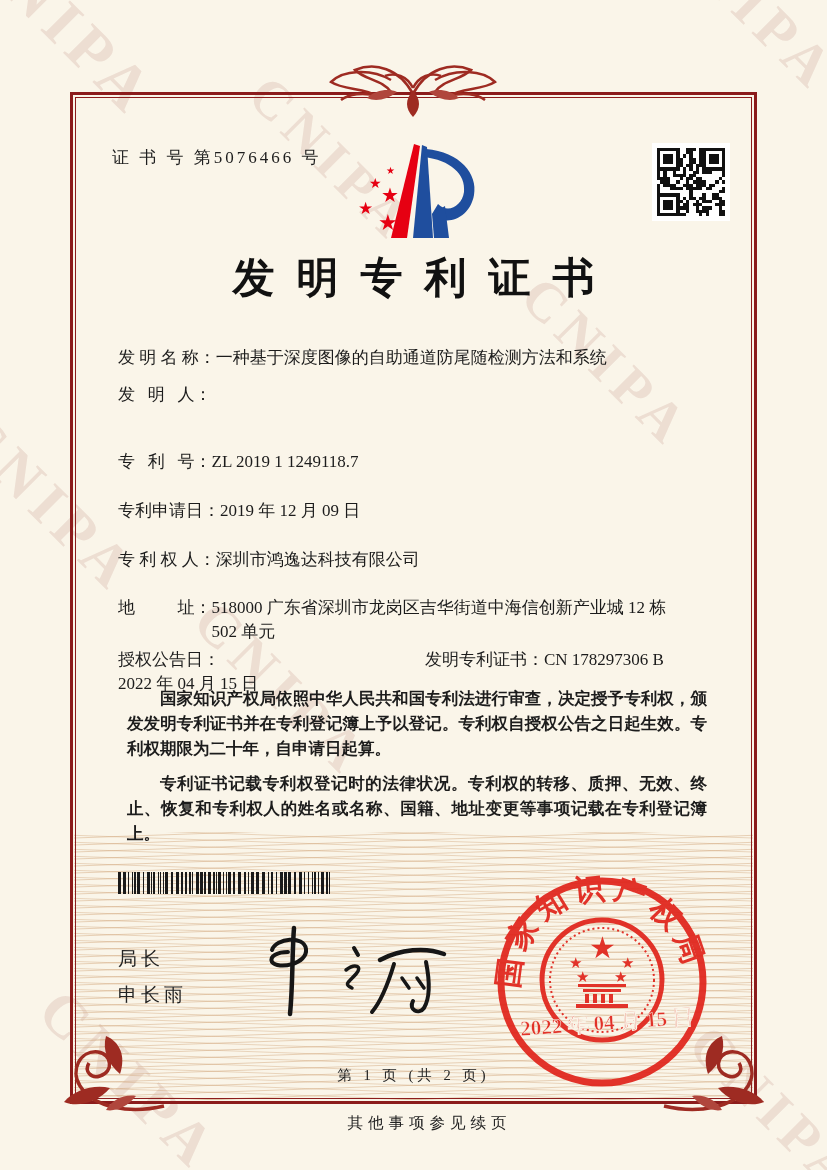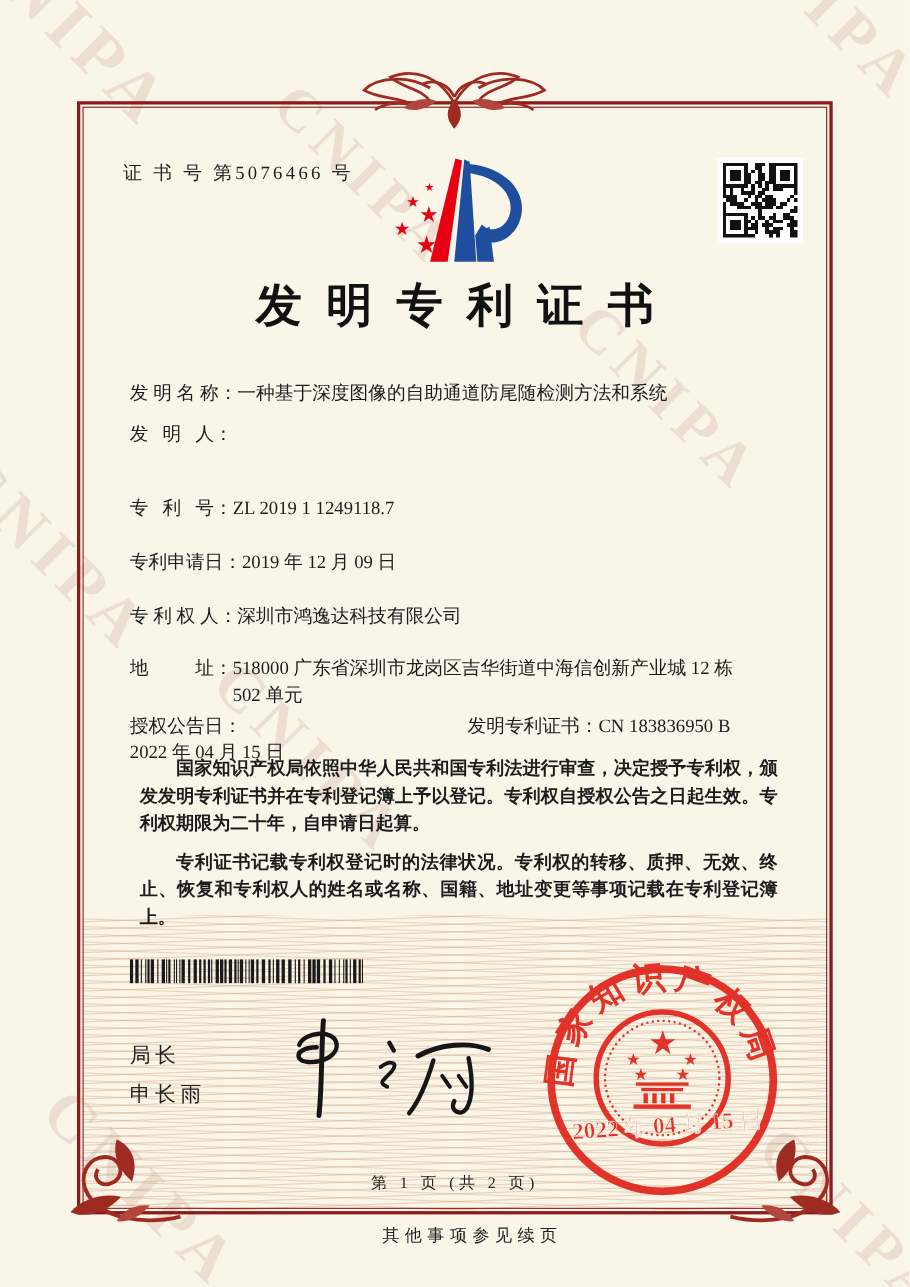--- a/index.html
+++ b/index.html
@@ -390,21 +390,21 @@
   </div>
   <div class="row" style="top:596px;">
     <span class="lab">地          址：</span>
     <span class="val" style="max-width:476px;">518000 广东省深圳市龙岗区吉华街道中海信创新产业城 12 栋 502 单元</span>
   </div>
   <div class="row" id="row-grant" style="top:648px;flex-direction:column;">
     <span class="lab">授权公告日：</span>
     <span class="val">2022 年 04 月 15 日</span>
     <span class="col2">
       <span class="lab">发明专利证书：</span>
-      <span class="val">CN 183836950 B</span>
+      <span class="val">CN 178297306 B</span>
     </span>
   </div>
 
   <div id="body-text">
     <p>国家知识产权局依照中华人民共和国专利法进行审查，决定授予专利权，颁发发明专利证书并在专利登记簿上予以登记。专利权自授权公告之日起生效。专利权期限为二十年，自申请日起算。</p>
     <p>专利证书记载专利权登记时的法律状况。专利权的转移、质押、无效、终止、恢复和专利权人的姓名或名称、国籍、地址变更等事项记载在专利登记簿上。</p>
   </div>
 
   <svg id="barcode" viewBox="0 0 212 22" preserveAspectRatio="none">
       <rect x="0" y="0" width="3" height="22" fill="#1a1a1a"></rect>

